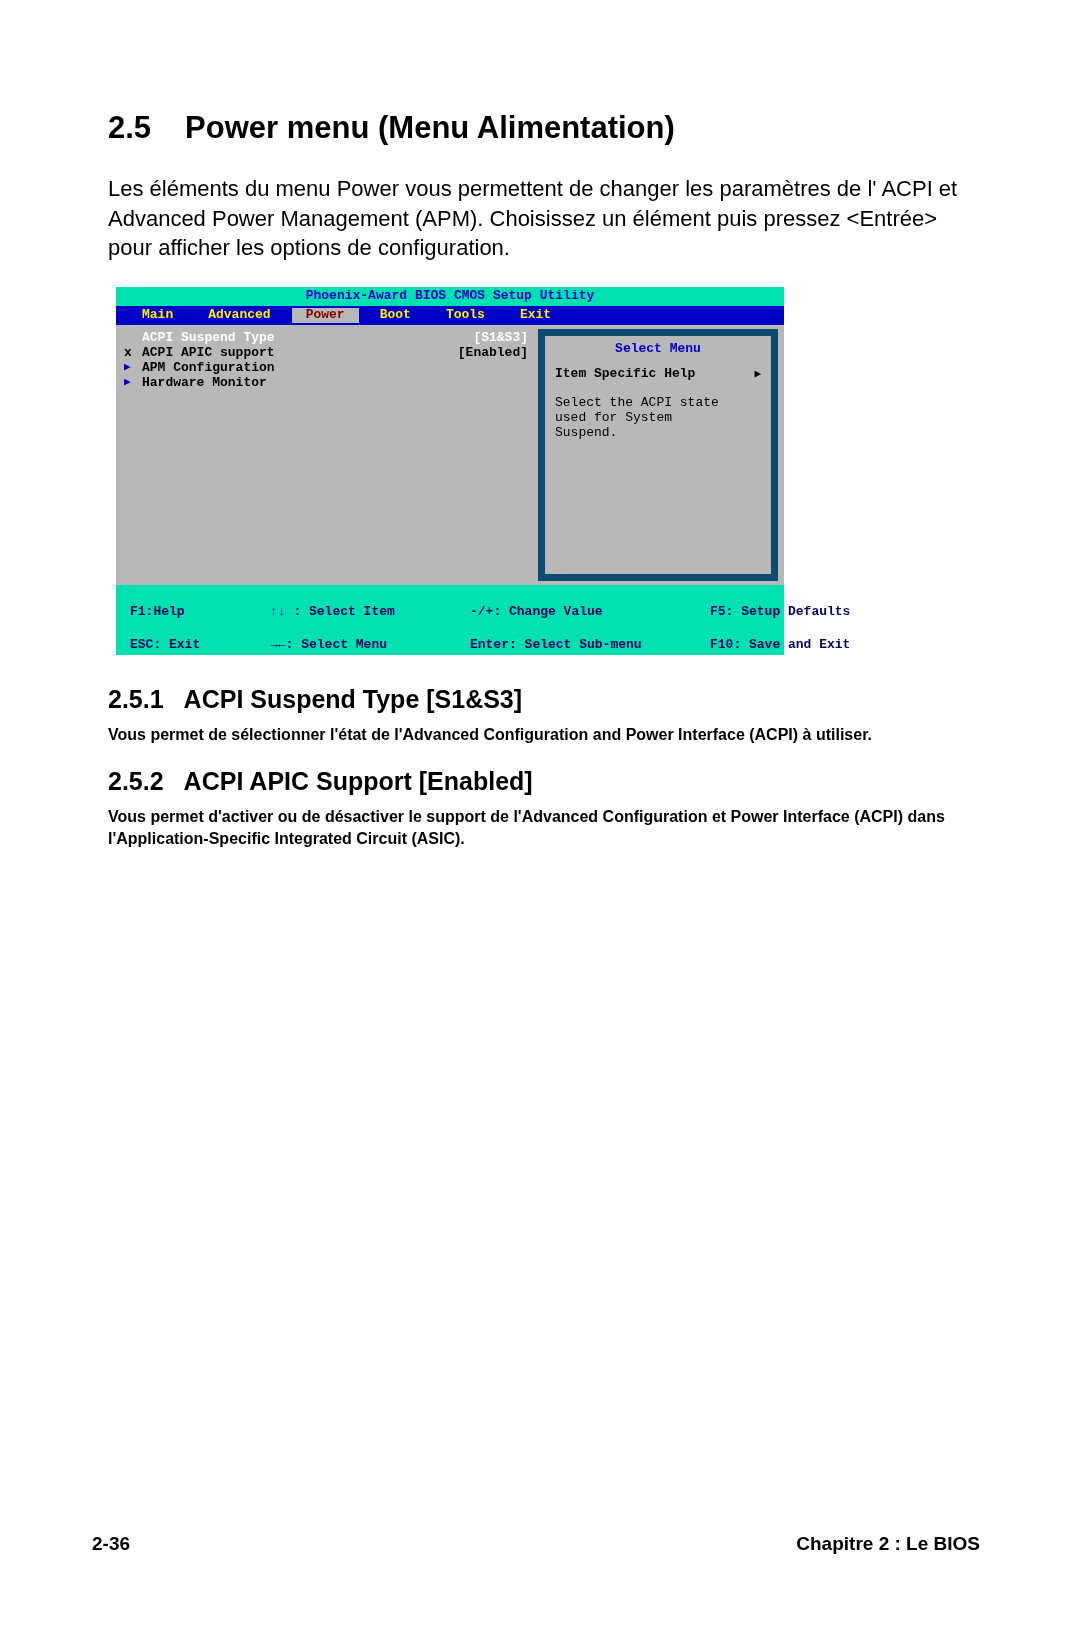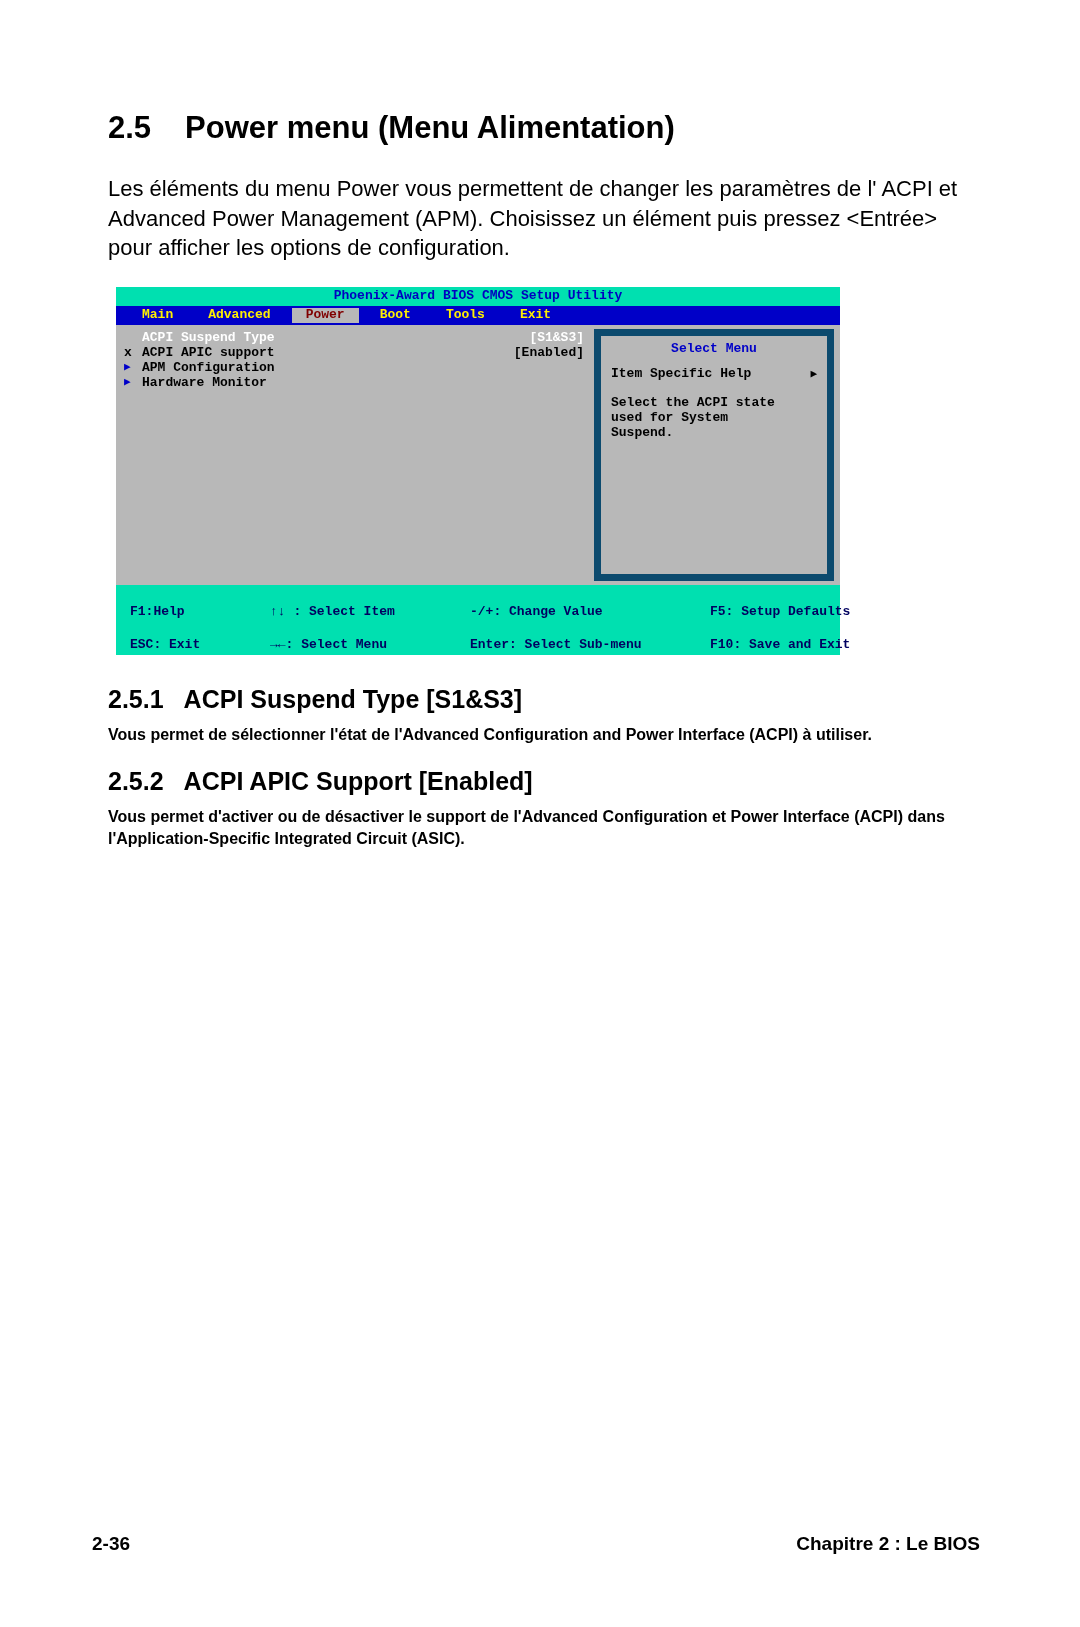--- a/index.html
+++ b/index.html
@@ -21,21 +21,21 @@
   }
   h1.section-title .num { display:inline-block; margin-right: 34px; }
   p.intro {
     font-size: 22px;
     line-height: 1.35;
     margin-bottom: 24px;
   }
 
   
   .bios {
-    width: 724px;
+    width: 668px;
     margin: 0 0 30px 8px;
     font-family: "Courier New", monospace;
     font-size: 13px;
     line-height: 1.15;
   }
   .bios-title {
     background: #00e0b0;
     color: #0000c0;
     text-align: center;
     font-weight: bold;
@@ -73,21 +73,21 @@
     border: 7px solid #0c4a6e;
     margin: 4px 6px 4px 0;
     padding: 6px 10px;
     color: #000;
     font-weight: bold;
     position: relative;
   }
   .bios-right .sm-title { color: #0000c8; text-align:center; margin-bottom:10px; }
   .bios-right .help-row { display:flex; justify-content:space-between; align-items:center; }
   .bios-right .help-tri { color:#000; font-size:11px; }
-  .bios-right .help-body { margin-top:14px; font-weight:bold; }
+  .bios-right .help-body { margin-top:14px; font-weight:normal; }
   .bios-footer {
     background: #00e0b0;
     color: #000060;
     font-weight: bold;
     padding: 2px 14px;
     display: grid;
     grid-template-columns: 140px 200px 240px 1fr;
     row-gap: 0;
   }
   .bios-footer span { white-space: pre; margin-top: 18px; }

